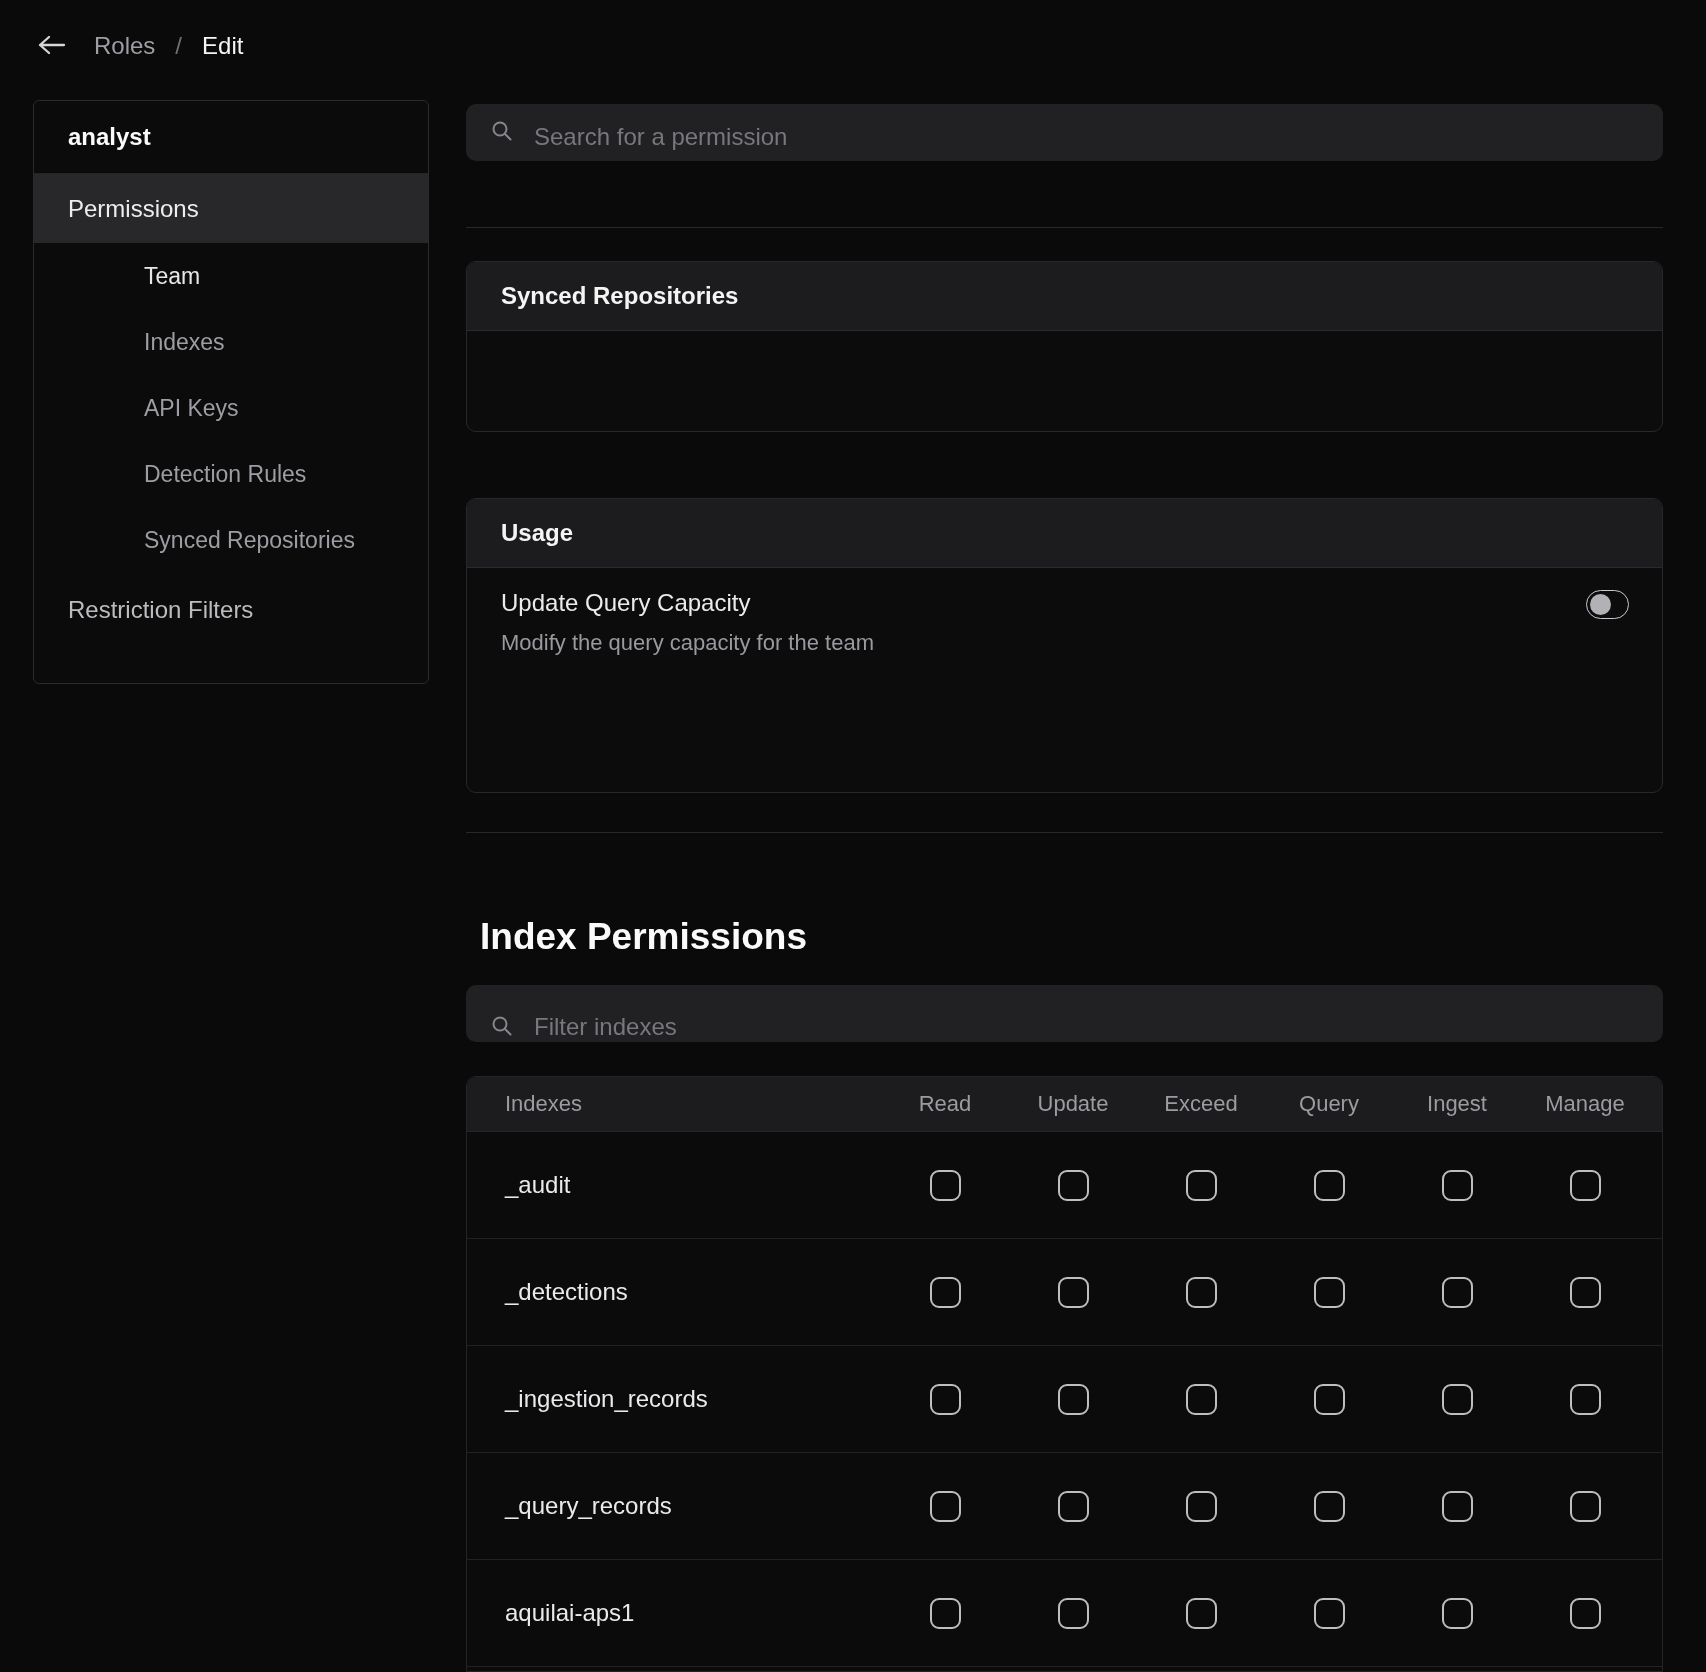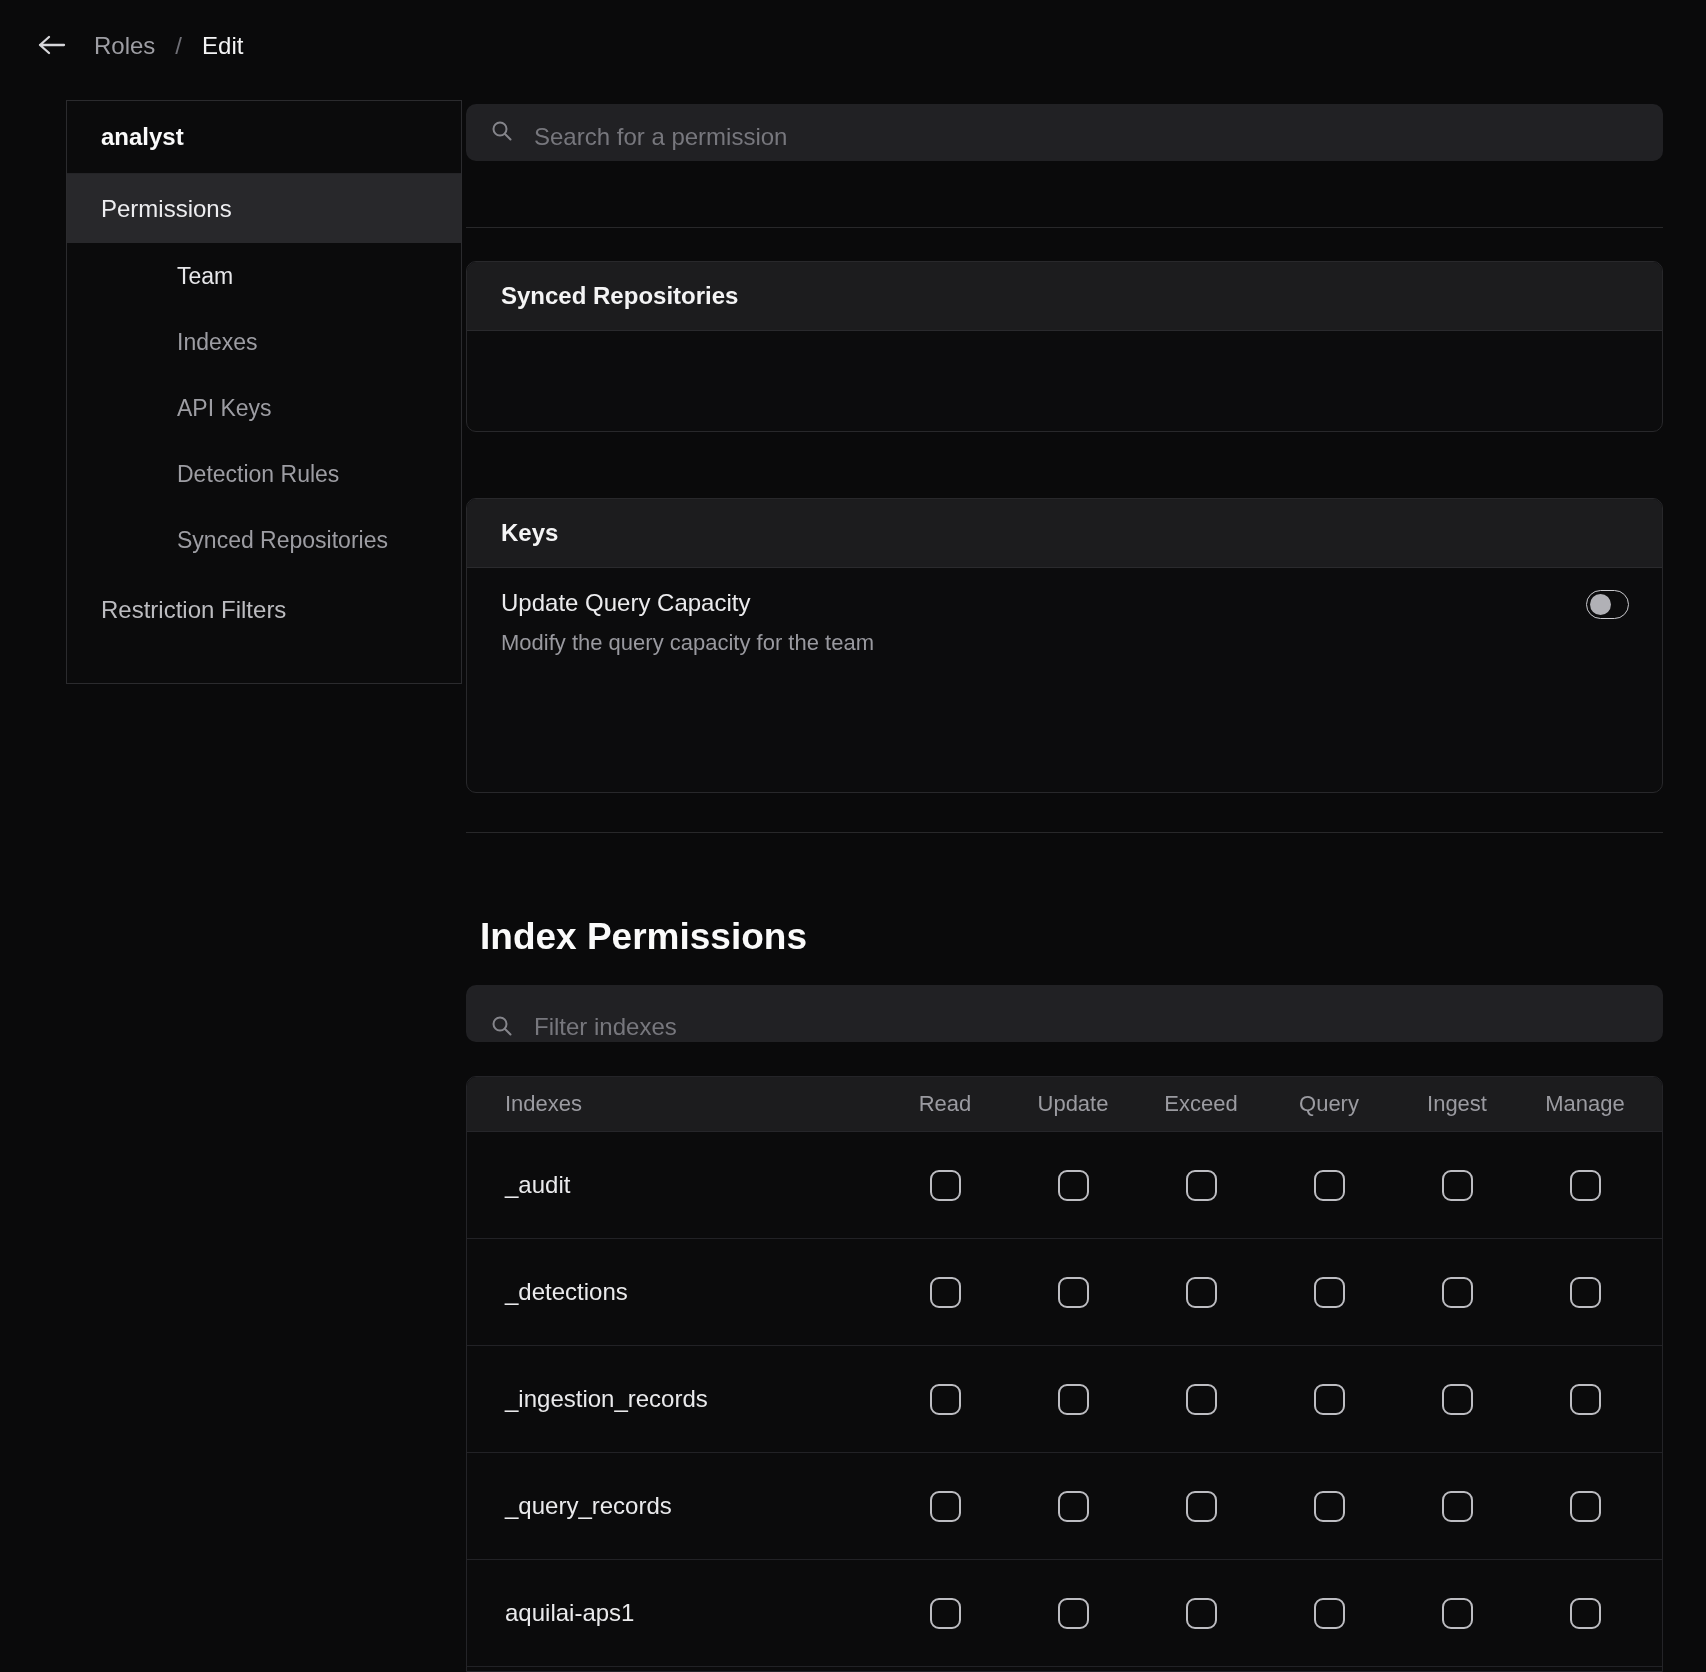--- a/index.html
+++ b/index.html
@@ -8,21 +8,21 @@
 
   
   .breadcrumb{position:absolute;left:36px;top:32px;display:flex;align-items:center;font-size:24px;}
   .back-btn{display:flex;align-items:center;margin-right:28px;cursor:pointer;background:none;border:none;padding:0;}
   .bc-parent{color:#9e9ea4;}
   .bc-sep{color:#6f6f76;margin:0 20px;}
   .bc-current{color:#f4f4f5;font-weight:500;}
 
   
   .sidebar{position:absolute;left:33px;top:100px;width:396px;box-sizing:border-box;
-           background:#0b0b0c;border:1px solid #2b2b2e;border-radius:0;padding-bottom:37px;overflow:hidden;margin-left:33px;}
+           background:#0b0b0c;border:1px solid #2b2b2e;border-radius:6px;padding-bottom:37px;overflow:hidden;}
   .side-title{height:72px;display:flex;align-items:center;padding:0 34px;
               font-size:24px;font-weight:700;color:#fafafa;border-bottom:1px solid #242427;}
   .side-item{display:flex;align-items:center;height:73px;padding-left:34px;font-size:24px;color:#bcbcc0;cursor:pointer;}
   .side-item.selected{background:#28282b;color:#ededf0;height:69px;}
   .side-item.sub{height:66px;padding-left:110px;font-size:23px;color:#9d9da3;}
   .side-item.sub.highlight{color:#e7e7ea;}
 
   
   .input-box{position:absolute;left:466px;width:1197px;box-sizing:border-box;background:#212124;
              border-radius:10px;display:flex;align-items:center;padding:0 24px;}
@@ -105,21 +105,21 @@
     <input type="text" placeholder="Search for a permission" style="">
   </div>
 
   <div class="hdivider" id="div1"></div>
 
   <section class="card" id="card-synced">
     <div class="card-header">Synced Repositories</div>
   </section>
 
   <section class="card" id="card-usage">
-    <div class="card-header">Keys</div>
+    <div class="card-header">Usage</div>
     <div class="perm-row">
       <div class="perm-title">Update Query Capacity</div>
       <div class="perm-desc">Modify the query capacity for the team</div>
       <span class="toggle">
         <span class="knob"></span>
       </span>
     </div>
   </section>
 
   <div class="hdivider" id="div2"></div>

